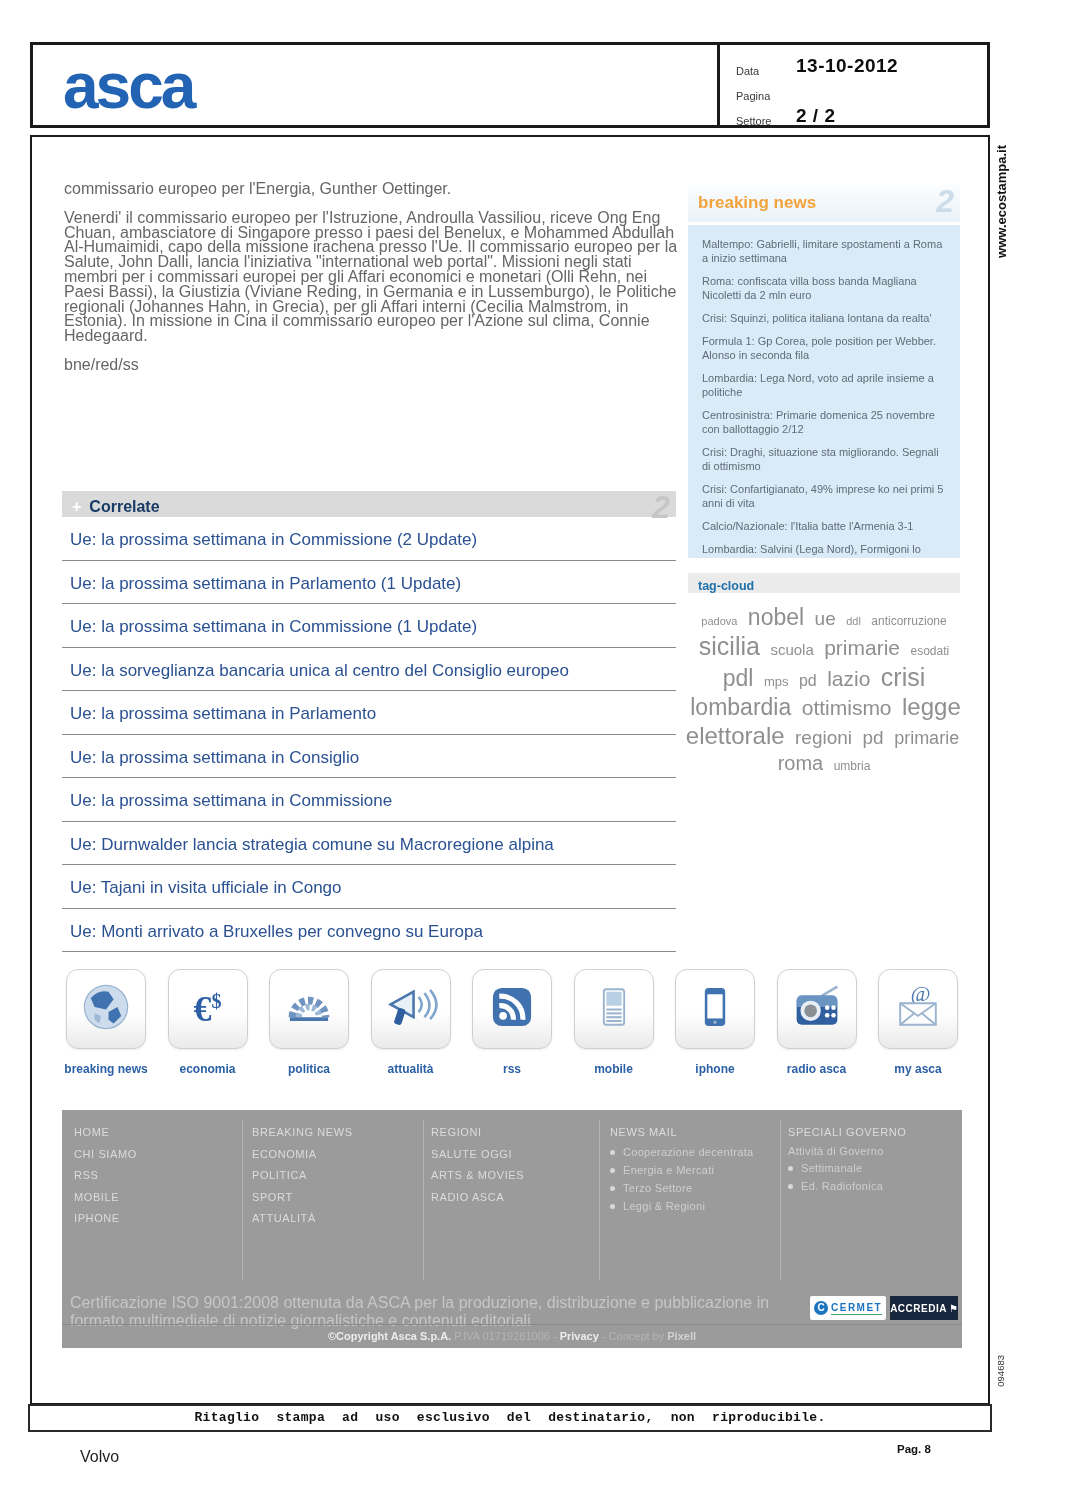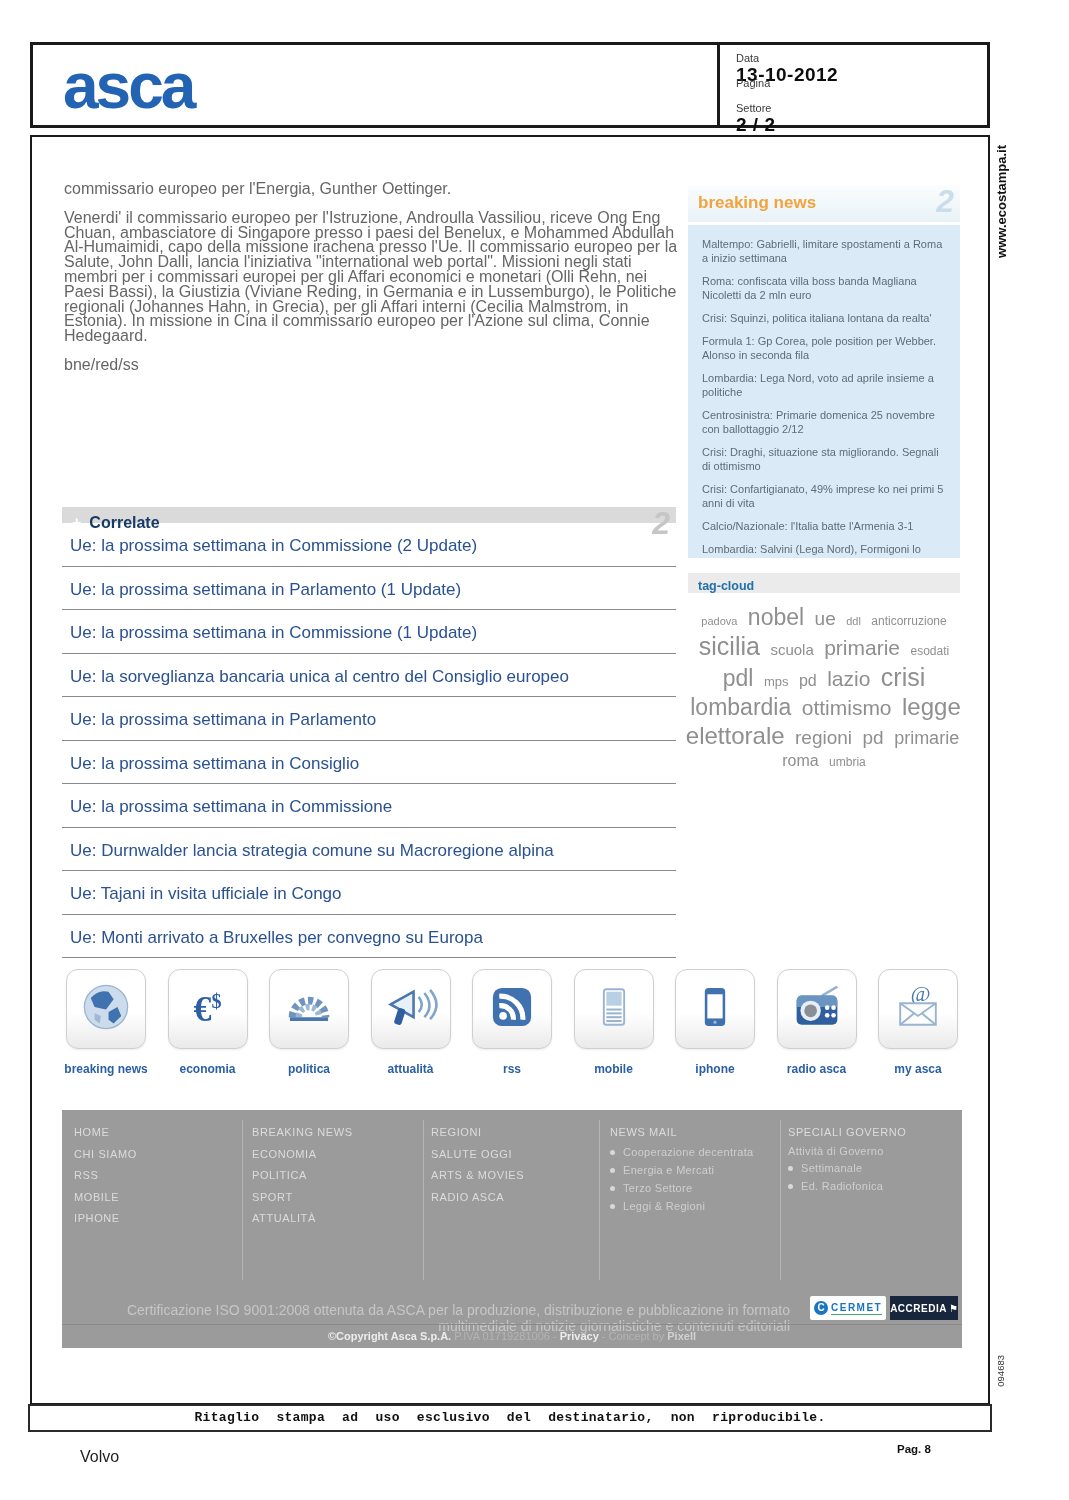--- a/index.html
+++ b/index.html
@@ -3,38 +3,38 @@
 <meta charset="utf-8">
 <style>
   * { margin:0; padding:0; box-sizing:border-box; }
   html,body { background:#fff; }
   body { width:1069px; height:1500px; position:relative; font-family:"Liberation Sans", sans-serif; }
 
   
   .logo-box { position:absolute; left:30px; top:42px; width:694px; height:86px; border:3px solid #1a1a1a; background:#fff; }
   .logo-text { position:absolute; left:30px; top:4px; font-size:64px; font-weight:bold; letter-spacing:-3px; color:#2263b3; font-family:"Liberation Sans", sans-serif; }
   .meta-box { position:absolute; left:717px; top:42px; width:273px; height:86px; border:3px solid #1a1a1a; background:#fff; padding:7px 0 0 16px; }
-  .meta-row { display:flex; align-items:flex-start; height:25px;flex-direction:column; }
+  .meta-row { display:flex; align-items:flex-end; height:25px; }
   .meta-label { width:60px; font-size:11px; color:#3a3a3a; }
   .meta-value { font-size:19px; font-weight:bold; color:#0d0d0d; letter-spacing:0.5px; }
 
   
   .main-box { position:absolute; left:30px; top:135px; width:960px; height:1270px; border:2px solid #1a1a1a; background:#fff; }
 
   .vert { position:absolute; writing-mode:vertical-rl; transform:rotate(180deg); white-space:nowrap; }
   .site-vert { left:994px; top:145px; font-size:13px; font-weight:bold; color:#111; }
   .code-vert { left:995px; top:1355px; font-size:9.5px; color:#333; }
 
   
   .article { position:absolute; left:32px; top:45px; width:616px; font-size:16px; line-height:14.8px; color:#666; }
   .article p { margin-bottom:14px; }
 
   
   .correlate { position:absolute; left:30px; top:354px; width:614px; }
-  .correlate-bar { height:16px; background:#dadada; position:relative; padding:7px 0 0 10px;margin-top:16px; }
+  .correlate-bar { height:26px; background:#dadada; position:relative; padding:7px 0 0 10px; }
   .correlate-plus { color:#fff; font-weight:bold; font-size:16px; margin-right:8px; }
   .correlate-title { color:#173a66; font-weight:bold; font-size:16px; }
   .wm { position:absolute; right:6px; top:-2px; font-size:32px; font-weight:bold; font-style:italic; }
   .wm-gray { color:#c6c6c6; }
   .wm-blue { color:#ccdde9; }
   .correlate-row { height:43.5px; border-bottom:1px solid #8a8a8a; padding:13px 0 0 8px; }
   .correlate-row a { font-family:Liberation Sans, sans-serif; font-size:17px; color:#2a5191; text-decoration:none; }
 
   
   .bn-head { position:absolute; left:656px; top:48px; width:272px; height:37px; background:linear-gradient(#fbfdfe,#e9f2f8); position:absolute; padding:8px 0 0 10px; }
@@ -60,21 +60,21 @@
   .fcol .flink { line-height:21.5px; cursor:pointer; white-space:nowrap; }
   .fcol1 { left:12px; } .fcol2 { left:190px; } .fcol3 { left:369px; } .fcol4 { left:548px; } .fcol5 { left:726px; }
   .fsep { position:absolute; top:10px; height:160px; width:1px; background:#b5b5b5; }
   .fsep1 { left:180px; } .fsep2 { left:361px; } .fsep3 { left:537px; } .fsep4 { left:718px; }
   .ftitle { line-height:21px; white-space:nowrap; }
   .fsub { line-height:16px; color:#cfcfcf; letter-spacing:0.3px; white-space:nowrap; }
   .fitem { display:flex; align-items:center; line-height:18px; color:#cfcfcf; letter-spacing:0.3px; cursor:pointer; white-space:nowrap; }
   .dot { width:5px; height:5px; border-radius:50%; background:#d8d8d8; margin-right:8px; flex:none; }
 
   .cert-row { position:absolute; left:0; top:180px; width:900px; height:36px; }
-  .cert-text { position:absolute; left:8px; top:12px; width:720px; font-size:14px; color:#c6c6c6;text-align:right; }
+  .cert-text { position:absolute; left:8px; top:4px; width:720px; font-size:16px; color:#c6c6c6; }
   .cermet { position:absolute; left:748px; top:6px; width:76px; height:24px; background:#fdfdfd; border-radius:2px; display:flex; align-items:center; padding-left:4px; }
   .cermet-c { width:14px; height:14px; border-radius:50%; background:#1b74c0; color:#fff; font-size:10px; font-weight:bold; text-align:center; line-height:14px; flex:none; }
   .cermet-word { font-size:10px; font-weight:bold; color:#1b74c0; letter-spacing:1.5px; margin-left:3px; border-bottom:1px solid #4aa56a; padding-bottom:1px; }
   .accredia { position:absolute; left:828px; top:6px; width:68px; height:24px; background:#17263c; display:flex; align-items:center; justify-content:center; }
   .accredia-word { color:#fff; font-size:10px; font-weight:bold; letter-spacing:0.5px; }
   .accredia-mark { color:#fff; font-size:10px; margin-left:2px; }
 
   .copy-row { position:absolute; left:0; top:214px; width:900px; height:24px; border-top:1px solid #8a8a8a; text-align:center; padding-top:5px; font-size:11px; color:#b4b4b4; }
   .copy-bold { font-weight:bold; color:#ececec; }
   .copy-link { font-weight:bold; color:#ececec; cursor:pointer; }
@@ -168,21 +168,21 @@
     <span class="tag" style="font-size: 13px;">mps</span>
     <span class="tag" style="font-size: 16px;">pd</span>
     <span class="tag" style="font-size: 21px;">lazio</span>
     <span class="tag" style="font-size: 25px;">crisi</span>
     <span class="tag" style="font-size: 23px;">lombardia</span>
     <span class="tag" style="font-size: 21px;">ottimismo</span>
     <span class="tag" style="font-size: 24px;">legge elettorale</span>
     <span class="tag" style="font-size: 19px;">regioni</span>
     <span class="tag" style="font-size: 19px;">pd</span>
     <span class="tag" style="font-size: 18px;">primarie</span>
-    <span class="tag" style="font-size: 16px;">roma</span>
+    <span class="tag" style="font-size: 20px;">roma</span>
     <span class="tag" style="font-size: 12px;">umbria</span>
   </div>
 
   <div class="icon-bar">
     <div class="icon-cell">
       <div class="icon-box">
           <span>
         <svg width="56" height="56" viewBox="0 0 44 44">
               <circle cx="22" cy="22" r="17" fill="#cddcec" stroke="#9ab4cf"></circle>
               <path d="M10 15 q6-7 14-5 l4 6 -6 8 -9-2 z" fill="#3f72ae"></path>

